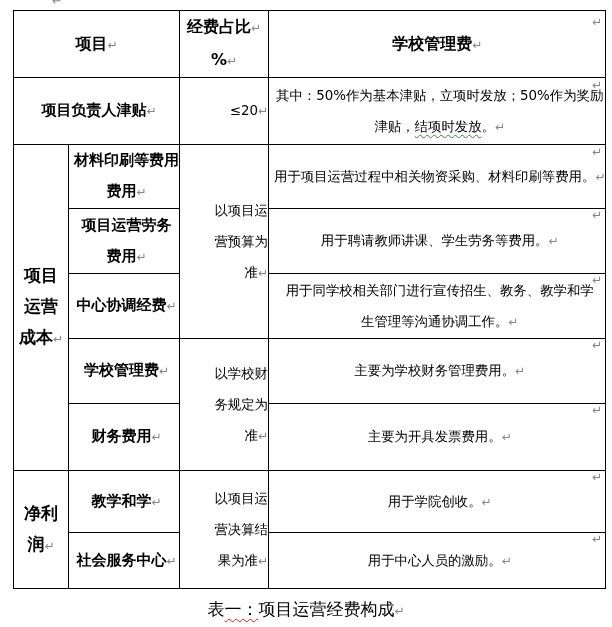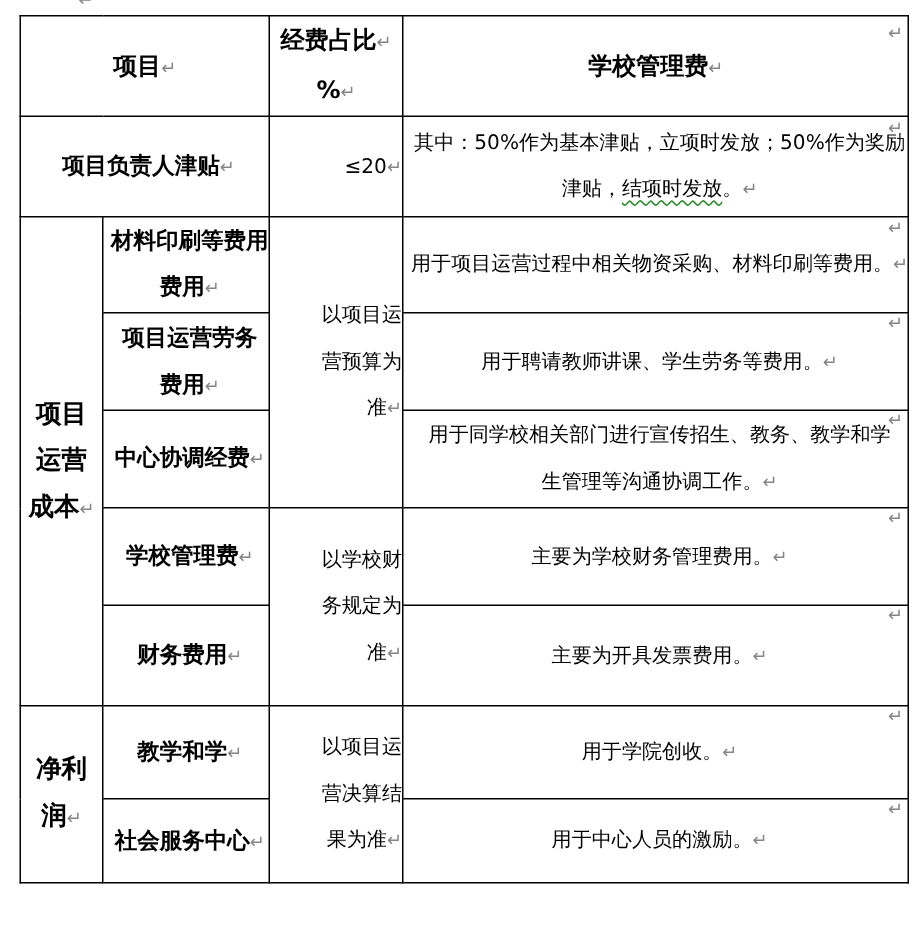--- a/index.html
+++ b/index.html
@@ -195,14 +195,17 @@
   <span class="pmark rp" style="top:15px">↵</span>
   <span class="pmark rp" style="top:78px">↵</span>
   <span class="pmark rp" style="top:145px">↵</span>
   <span class="pmark rp" style="top:208px">↵</span>
   <span class="pmark rp" style="top:273px">↵</span>
   <span class="pmark rp" style="top:338px">↵</span>
   <span class="pmark rp" style="top:403px">↵</span>
   <span class="pmark rp" style="top:470px">↵</span>
   <span class="pmark rp" style="top:532px">↵</span>
 
+  <div class="caption">
+    <span>表</span><span class="sq-red">一：</span><span>项目运营经费构成</span><span class="pmark">↵</span>
+  </div>
 
 </div>
 
 </body></html>

